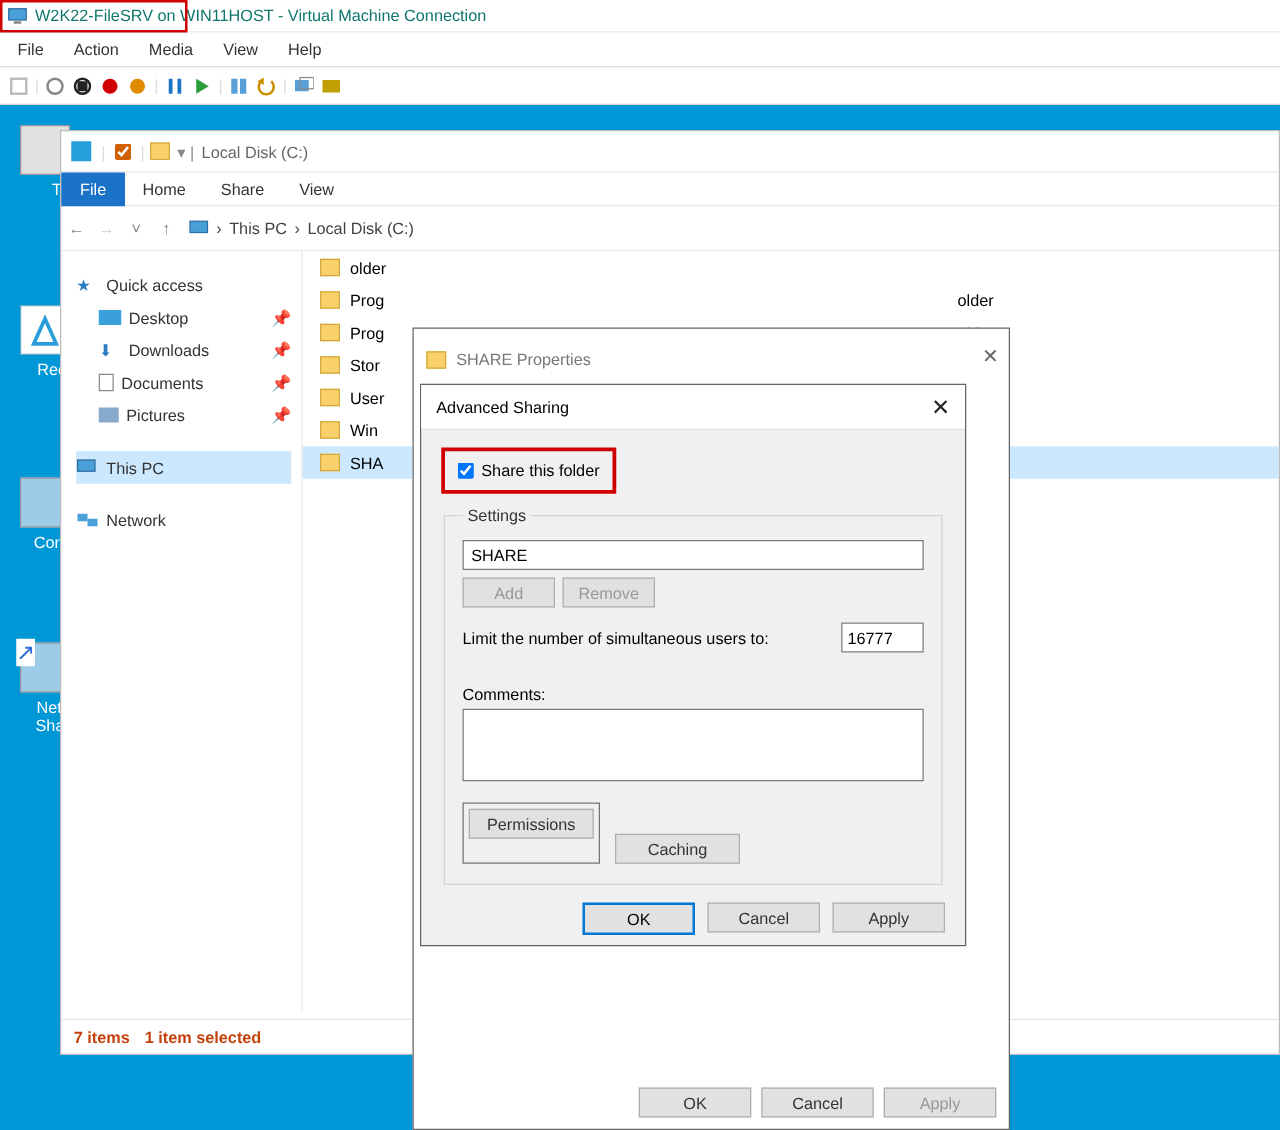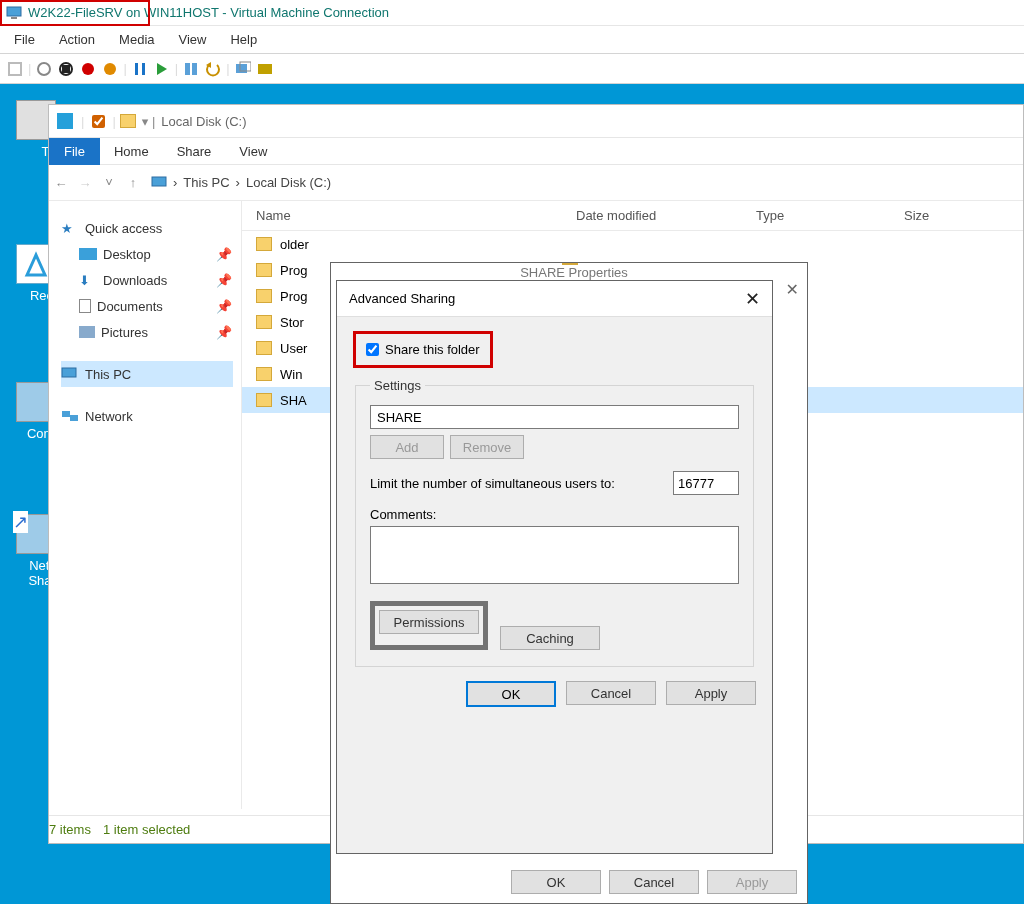--- a/index.html
+++ b/index.html
@@ -47,52 +47,52 @@
     .nav-item.selected { background: #cce8ff; }
 
     .content-pane { flex: 1; border-left: 1px solid #eaeaea; }
     .col-headers { display: flex; height: 30px; border-bottom: 1px solid #eaeaea; color: #555; align-items: center; }
     .col-headers .col { padding-left: 14px; }
     .file-list { }
     .file-row { display: flex; align-items: center; height: 26px; }
     .file-row .folder-icon { width: 16px; height: 14px; background: #f8d16c; border: 1px solid #d4a83a; margin-left:14px; margin-right: 8px; }
     .file-row.selected { background: #cce8ff; }
 
-    .status-bar { position: absolute; bottom: 0; left: 0; height: 28px; width: 100%; border-top: 1px solid #e6e6e6; display: flex; align-items: center; color: #4d7c0f; gap: 12px; }
+    .status-bar { position: absolute; bottom: 0; left: 0; height: 28px; width: 100%; border-top: 1px solid #e6e6e6; display: flex; align-items: center; padding-left: 10px; color: #c2410c; gap: 12px; font-weight: bold; }
 
     
     .props-dialog { position: absolute; left: 330px; top: 262px; width: 478px; height: 642px; background: #fff; border: 1px solid #646464; }
-    .props-title { height: 32px; display: flex; align-items: center; padding-left: 10px; color: #777; font-size: 14px; flex-direction: column; }
+    .props-title { height: 32px; display: flex; align-items: flex-end; padding-left: 10px; color: #777; font-size: 14px; }
     .props-title .close { margin-left: auto; margin-right: 8px; color: #666; font-size: 16px;}
     .props-footer { position: absolute; bottom: 4px; width: 100%; height: 34px; display: flex; justify-content: flex-end; gap: 8px; padding-right: 10px; align-items: center; }
     .btn { width: 90px; height: 24px; background: #e1e1e1; border: 1px solid #adadad; color: #333; }
     .btn.disabled { color: #999; }
     .props-body-text { position: absolute; bottom: 130px; left: 36px; font-size: 13px; color: #333; }
     .props-body-text a { color: #0066cc; }
 
     
-    .advshare { position: absolute; left: 336px; top: 280px; width: 437px; height: 574px; background: #f0f0f0; border: 1px solid #646464; }
+    .advshare { position: absolute; left: 336px; top: 307px; width: 437px; height: 450px; background: #f0f0f0; border: 1px solid #646464; }
     .advshare-title { height: 36px; background: #fff; display: flex; align-items: center; padding-left: 12px; font-size: 14px; border-bottom: 1px solid #dfdfdf;}
     .advshare-title .close { margin-left: auto; margin-right: 12px; font-size: 18px; color: #222; }
 
     .advshare-body { padding: 14px 16px; }
     .share-check { display: flex; align-items: center; }
     .share-check input { margin-right: 6px; }
     .red-box-share { border: 3px solid #d00000; display: inline-flex; padding: 6px 10px 6px 6px; }
 
     fieldset.settings { border: 1px solid #d4d4d4; margin-top: 10px; padding: 12px 14px 16px 14px; }
     fieldset.settings legend { padding: 0 4px; color: #333; }
     .field-label { display: block; margin-bottom: 4px; }
     .text-input { width: 100%; height: 24px; border: 1px solid #7a7a7a; padding: 0 6px; background: #fff;}
     .btn-row { margin-top: 6px; display: flex; gap: 6px; }
     .limit-row { margin-top: 12px; display: flex; align-items: center; }
     .spinner { width: 66px; height: 24px; border: 1px solid #7a7a7a; margin-left: auto; background: #fff; padding: 0 4px;}
     .comments-box { width: 100%; height: 58px; border: 1px solid #7a7a7a; background: #fff; resize: none; }
     .perm-row { margin-top: 14px; display: flex; gap: 12px; }
-    .red-box-perm { border: 5px solid #737373; padding: 4px;}
+    .red-box-perm { border: 1px solid #737373; padding: 4px;}
 
     .advshare-footer { padding: 0 16px 14px; display: flex; justify-content: flex-end; gap: 10px; }
     .ok-btn { border: 2px solid #0078d7; width: 90px; height: 26px; background: #e1e1e1; }
 
     svg { display: block; }
   </style>
 </head>
 <body>
 
 <div class="vm-title">
@@ -282,26 +282,20 @@
             <svg width="18" height="14">
               <rect x="1" y="2" width="8" height="6" fill="#4aa0d8"></rect>
               <rect x="9" y="6" width="8" height="6" fill="#4aa0d8"></rect>
             </svg>
           </span>
         <span>Network</span>
       </div>
     </div>
 
     <div class="content-pane">
-      <div class="col-headers">
-        <div class="col" style="width:320px">Name</div>
-        <div class="col" style="width:180px">Date modified</div>
-        <div class="col" style="width:148px">Type</div>
-        <div class="col" style="width:100px">Size</div>
-      </div>
       <div class="file-list">
         <div class="file-row">
             <div class="folder-icon"></div>
             <div>older</div>
           </div>
         <div class="file-row">
             <div class="folder-icon"></div>
             <div style="width:486px">Prog</div>
             <div>older</div>
           </div>
@@ -374,21 +368,21 @@
       <div class="btn-row">
         <button class="btn disabled" style="width:74px">Add</button>
         <button class="btn disabled" style="width:74px">Remove</button>
       </div>
 
       <div class="limit-row">
         <span>Limit the number of simultaneous users to:</span>
         <input class="spinner" type="text" value="16777" style="">
       </div>
 
-      <label class="field-label" style="margin-top:12px">Comments:</label>
+      <label class="field-label" style="margin-top:26px">Comments:</label>
       <textarea class="comments-box" style=""></textarea>
 
       <div class="perm-row">
         <span class="red-box-perm">
           <button class="btn" style="width:100px">Permissions</button>
         </span>
         <button class="btn" style="width:100px;margin-top:25px">Caching</button>
       </div>
     </fieldset>
   </div>

